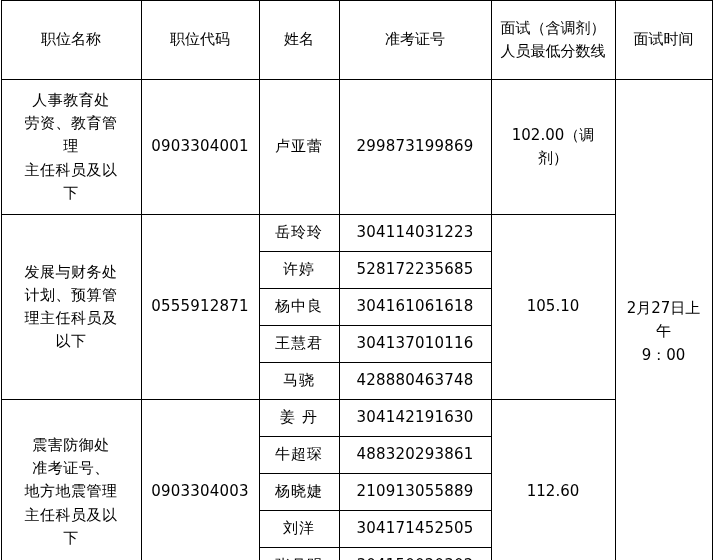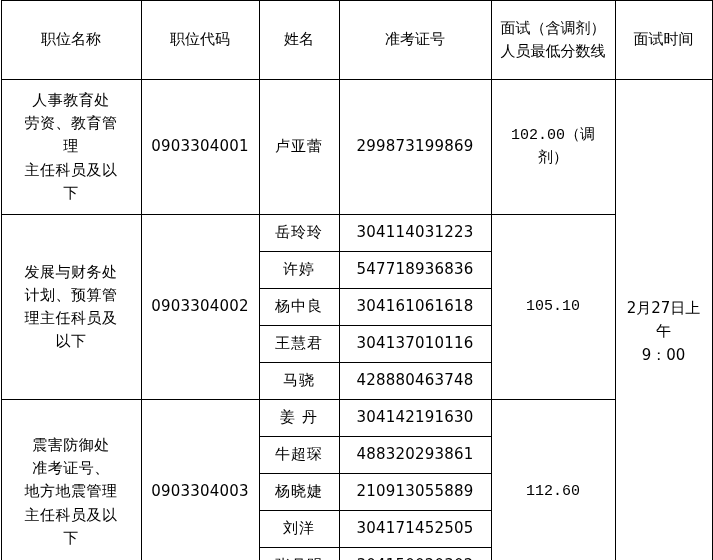--- a/index.html
+++ b/index.html
@@ -43,21 +43,21 @@
     height: 72px;
   }
   td.pos-cell {
     font-size: 15px;
     line-height: 1.75;
     letter-spacing: 0.5px;
   }
   td.code-cell { font-size: 15px; letter-spacing: 0.2px; }
   td.name-cell { font-size: 15px; letter-spacing: 1px; }
   td.ticket-cell { font-size: 15px; letter-spacing: 0.2px; }
-  td.score-cell { font-size: 15px; line-height: 1.7; font-family: Liberation Mono, monospace; }
+  td.score-cell { font-size: 15px; line-height: 1.7; }
   td.time-cell { font-size: 15px; line-height: 1.9; }
 
   .row-tall td { height: 30px; }
   .row-first td { height: 128px; }
 </style>
 </head>
 <body>
 
 <table class="exam-table">
   <colgroup>
@@ -102,28 +102,28 @@
       </td>
     </tr>
 
     <tr class="row-tall">
       <td class="pos-cell" rowspan="5">
         <div>发展与财务处</div>
         <div>计划、预算管</div>
         <div>理主任科员及</div>
         <div>以下</div>
       </td>
-      <td class="code-cell" rowspan="5">0903304002</td>
+      <td class="code-cell" rowspan="5">0555912871</td>
       <td class="name-cell">岳玲玲</td>
       <td class="ticket-cell">304114031223</td>
       <td class="score-cell" rowspan="5">105.10</td>
     </tr>
     <tr class="row-tall">
       <td class="name-cell">许婷</td>
-      <td class="ticket-cell">547718936836</td>
+      <td class="ticket-cell">528172235685</td>
     </tr>
     <tr class="row-tall">
       <td class="name-cell">杨中良</td>
       <td class="ticket-cell">304161061618</td>
     </tr>
     <tr class="row-tall">
       <td class="name-cell">王慧君</td>
       <td class="ticket-cell">304137010116</td>
     </tr>
     <tr class="row-tall">

